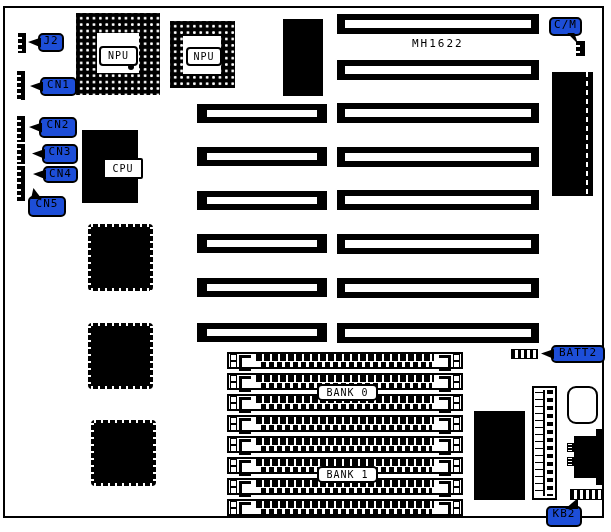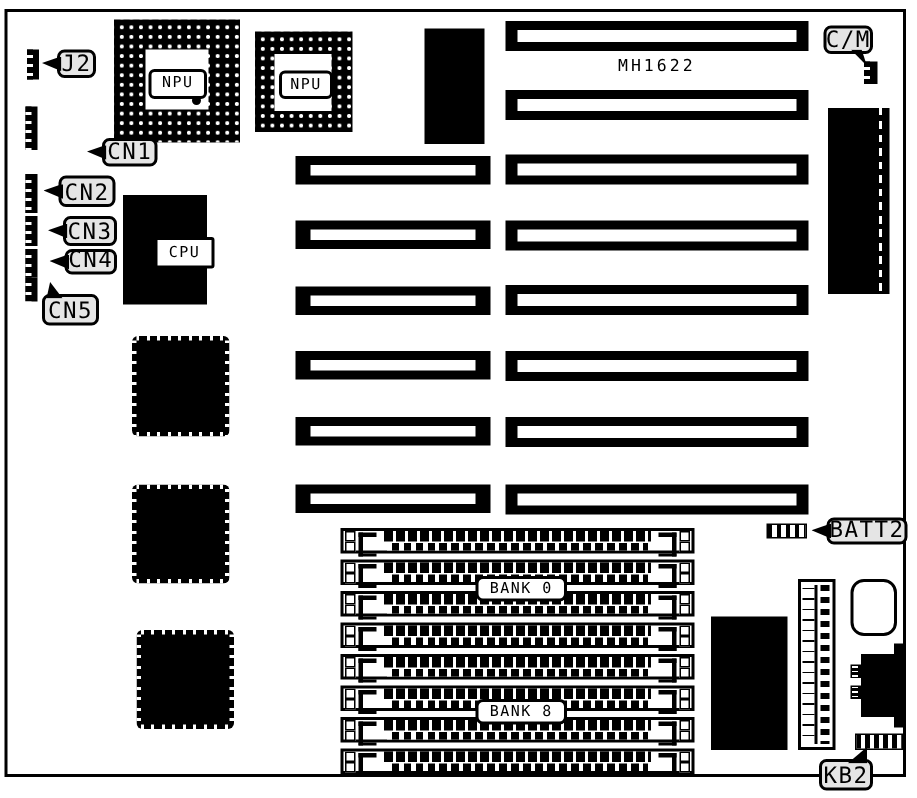--- a/index.html
+++ b/index.html
@@ -16,23 +16,23 @@
     background-image:repeating-linear-gradient(180deg,#000 0 4px,#fff 4px 6px);
     background-size:4px 100%;background-repeat:no-repeat;background-position:0 0;
   }
   
   .hheader{
     border:1px solid #000;background:#fff;
     background-image:repeating-linear-gradient(90deg,#000 0 3px,#fff 3px 6px);
   }
   
   .callout{
-    background:#e5e5e5;border:2px solid #000;border-radius:5px;
-    display:flex;align-items:flex-end;justify-content:center;
-    font-size:15px;letter-spacing:1px;line-height:1;white-space:nowrap;z-index:5;
+    background:#1d4ed8;border:2px solid #000;border-radius:5px;
+    display:flex;align-items:flex-start;justify-content:center;
+    font-size:11px;letter-spacing:1px;line-height:1;white-space:nowrap;z-index:5;
   }
   .tail{position:absolute;background:#000;}
   .tail-left{left:-12px;top:50%;margin-top:-5px;width:13px;height:10px;
     clip-path:polygon(0 45%,100% 0,100% 100%);}
   .tail-up{top:-10px;left:1px;width:12px;height:11px;
     clip-path:polygon(20% 0,90% 100%,0 100%);}
   .tail-down-right{bottom:-10px;right:2px;width:12px;height:11px;
     clip-path:polygon(10% 0,70% 0,100% 100%);}
   .tail-up-right{top:-10px;right:2px;width:13px;height:11px;
     clip-path:polygon(100% 0,0 100%,100% 100%);}
@@ -122,21 +122,21 @@
   <div class="abs vheader" style="left:17px;top:71px;height:29px;"></div>
   <div class="abs vheader" style="left:17px;top:116px;height:26px;"></div>
   <div class="abs vheader" style="left:17px;top:144px;height:20px;"></div>
   <div class="abs vheader" style="left:17px;top:166px;height:19px;"></div>
   <div class="abs vheader" style="left:17px;top:185px;height:16px;"></div>
 
   <div class="abs callout" style="left:38px;top:33px;width:26px;height:19px;">
     <span>J2</span>
     <span class="tail tail-left"></span>
   </div>
-  <div class="abs callout" style="left:40px;top:92px;width:37px;height:19px;margin-left:28px;">
+  <div class="abs callout" style="left:40px;top:77px;width:37px;height:19px;">
     <span>CN1</span>
     <span class="tail tail-left"></span>
   </div>
   <div class="abs callout" style="left:39px;top:117px;width:38px;height:21px;">
     <span>CN2</span>
     <span class="tail tail-left"></span>
   </div>
   <div class="abs callout" style="left:42px;top:144px;width:36px;height:20px;">
     <span>CN3</span>
     <span class="tail tail-left"></span>
@@ -280,21 +280,21 @@
       <div class="simm-strip2"></div>
       <div class="hookR"></div>
       <div class="simm-pinR1"></div>
       <div class="simm-pinR2"></div>
     </div>
 
   <div class="abs bank-label" style="left:317px;top:384px;width:61px;height:17px;justify-content:center;">
     <span>BANK 0</span>
   </div>
   <div class="abs bank-label" style="left:317px;top:466px;width:61px;height:17px;">
-    <span>BANK 8</span>
+    <span>BANK 1</span>
   </div>
 
   <div class="abs hheader" style="left:511px;top:349px;width:27px;height:10px;"></div>
   <div class="abs callout" style="left:551px;top:345px;width:54px;height:18px;">
     <span>BATT2</span>
     <span class="tail tail-left"></span>
   </div>
 
   <div class="abs vconn" style="left:532px;top:386px;width:25px;height:114px;">
     <div class="vconn-squares"></div>

